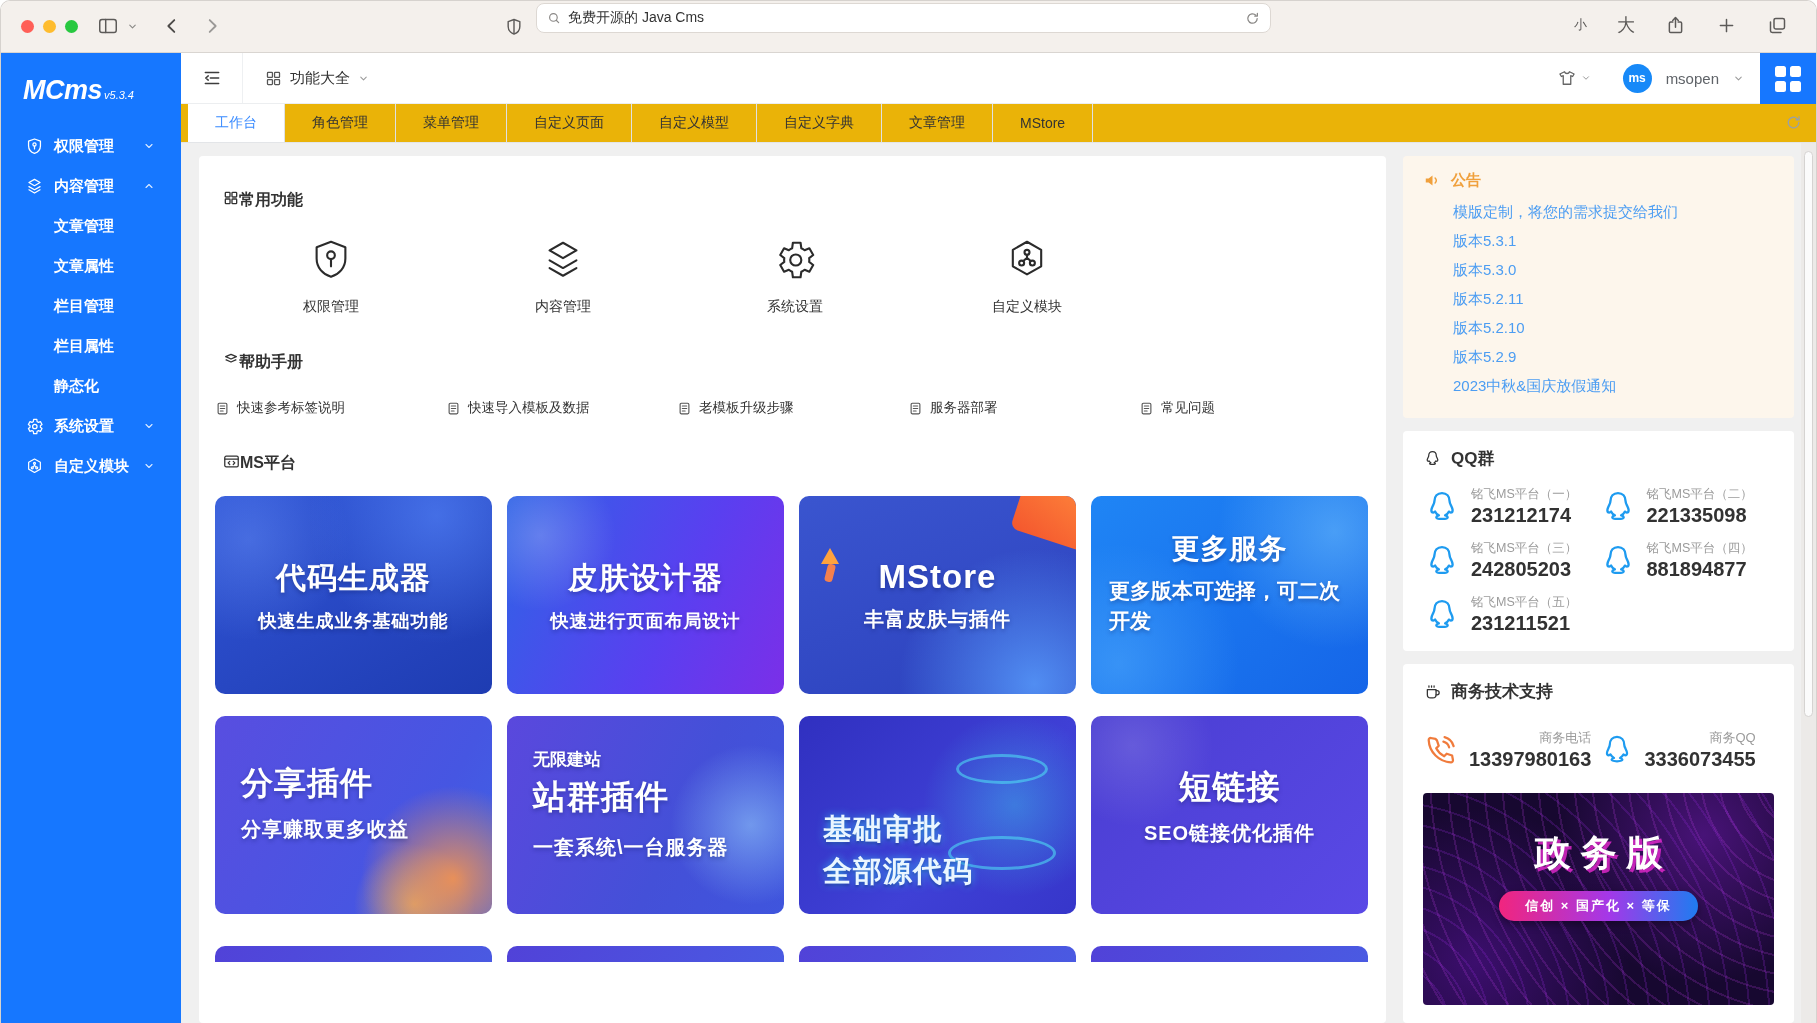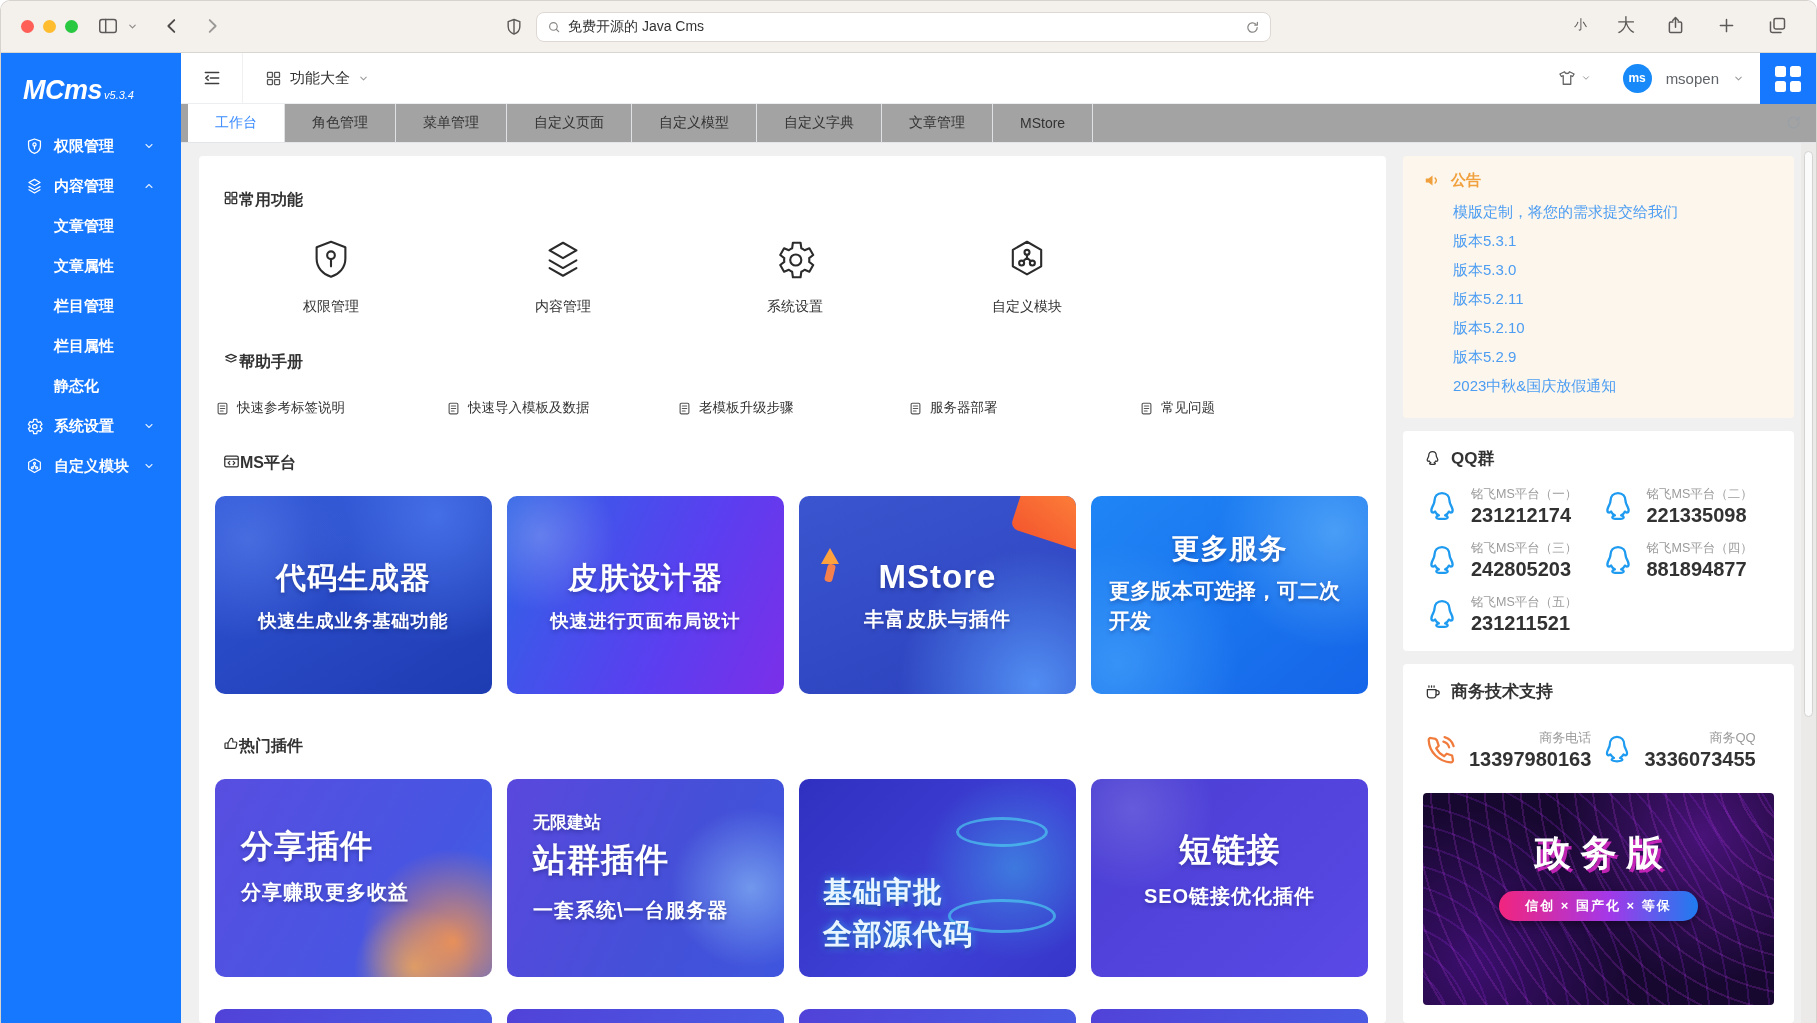--- a/index.html
+++ b/index.html
@@ -5,21 +5,21 @@
   * { margin:0; padding:0; box-sizing:border-box; }
   body { background:#fff; font-family:"Liberation Sans","DejaVu Sans",sans-serif; -webkit-font-smoothing:antialiased; }
   .window { position:relative; width:1817px; height:1023px; overflow:hidden; border-radius:10px 10px 0 0; border:1px solid #d6d2ce; border-bottom:none; background:#fff; }
 
   
   .chrome { position:relative; height:52px; background:#f4f0ec; border-bottom:1px solid #d9d5d1; }
   .traffic { position:absolute; left:20px; top:19px; display:flex; gap:9px; }
   .traffic span { width:13px; height:13px; border-radius:50%; display:block; }
   .chrome .ic { color:#5c5a58; }
   .c-abs { position:absolute; top:14px; display:flex; align-items:center; }
-  .urlbar { position:absolute; left:535px; top:11px; width:735px; height:30px; background:#fff; border:1px solid #ddd8d3; border-radius:8px; display:flex; align-items:center; padding:0 10px; color:#333; font-size:14px; }
+  .urlbar { position:absolute; left:535px; top:2px; width:735px; height:30px; background:#fff; border:1px solid #ddd8d3; border-radius:8px; display:flex; align-items:center; padding:0 10px; color:#333; font-size:14px; }
   .urlbar .txt { margin-left:7px; flex:1; }
   .chrome-right { position:absolute; right:28px; top:12px; display:flex; align-items:center; gap:30px; color:#5c5a58; }
   .zoomglyph { font-size:13px; color:#5c5a58; }
   .zoomglyph.big { font-size:18px; }
 
   
   .app { display:flex; height:970px; }
   .sidenav { width:180px; background:#1677ff; color:#fff; flex-shrink:0; }
   .logo { padding:22px 0 6px 22px; }
   .logo b { font-size:27px; font-style:italic; letter-spacing:-.5px; }
@@ -39,21 +39,21 @@
   .menu-all { display:flex; align-items:center; gap:8px; margin-left:22px; color:#333; font-size:15px; cursor:pointer; }
   .appheader-right { position:absolute; right:72px; top:0; height:100%; display:flex; align-items:center; gap:14px; }
   .skin-group { display:flex; align-items:center; gap:4px; color:#666; cursor:pointer; margin-right:18px; }
   .avatar { width:29px; height:29px; border-radius:50%; background:#1789f8; color:#fff; font-size:12px; font-weight:700; display:flex; align-items:center; justify-content:center; }
   .uname { color:#5f6368; font-size:15px; }
   .grid-btn { position:absolute; right:0; top:0; width:56px; height:51px; background:#1677ff; display:flex; align-items:center; justify-content:center; cursor:pointer; }
   .grid-btn .cell { display:grid; grid-template-columns:11px 11px; grid-gap:4px; }
   .grid-btn .cell b { width:11px; height:11px; background:#fff; border-radius:2.5px; }
 
   
-  .tabbar { position:relative; height:39px; background:#a3a3a3; display:flex; align-items:stretch; padding-left:7px; border-bottom:1px solid #e3e5e8; flex-shrink:0; }
+  .tabbar { position:relative; height:39px; background:#eab308; display:flex; align-items:stretch; padding-left:7px; border-bottom:1px solid #e3e5e8; flex-shrink:0; }
   .tab { display:flex; align-items:center; padding:0 27px; font-size:14px; color:#333; border-right:1px solid #dfe1e4; cursor:pointer; white-space:nowrap; }
   .tab.active { background:#fff; color:#3a8bff; }
   .tab-refresh { position:absolute; right:14px; top:10px; color:#9aa0a6; cursor:pointer; }
 
   
   .content { flex:1; background:#f0f0f0; display:flex; padding:13px 24px 0 18px; gap:17px; position:relative; overflow:hidden; }
 
   
   .maincard { width:1187px; background:#fff; border-radius:4px; padding:0 16px; flex-shrink:0; overflow:hidden; }
   .sect-head { display:flex; align-items:flex-start; font-size:16px; font-weight:700; color:#333; margin-left:8px; }
@@ -477,27 +477,20 @@
               </div>
             </div>
             <div class="banner bg-more">
               <div class="bc bc-more">
                 <div class="b-title">更多服务</div>
                 <div class="b-sub">更多版本可选择，可二次开发</div>
               </div>
             </div>
           </div>
 
-          <div class="sect-head" style="margin-top:42px">
-            <svg class="ic" width="16" height="16" viewBox="0 0 24 24" fill="none" stroke="currentColor" stroke-width="1.8" stroke-linecap="round" stroke-linejoin="round">
-                <path d="M7.5 10.5L11 4.5a2 2 0 0 1 3.7 1V9h4.2a1.8 1.8 0 0 1 1.8 2.1l-1.1 5.6a2.2 2.2 0 0 1-2.2 1.8H7.5"></path>
-                <rect x="3" y="10.5" width="4.5" height="8" rx="1"></rect>
-              </svg>
-            <span>热门插件</span>
-          </div>
           <div class="banner-row">
             <div class="banner bg-share">
               <div class="bc bc-left">
                 <div class="b-title" style="font-size:32px">分享插件</div>
                 <div class="b-sub" style="font-size:20px">分享赚取更多收益</div>
               </div>
             </div>
             <div class="banner bg-sites">
               <div class="bc bc-left" style="padding-top:32px">
                 <div class="b-tag">无限建站</div>

